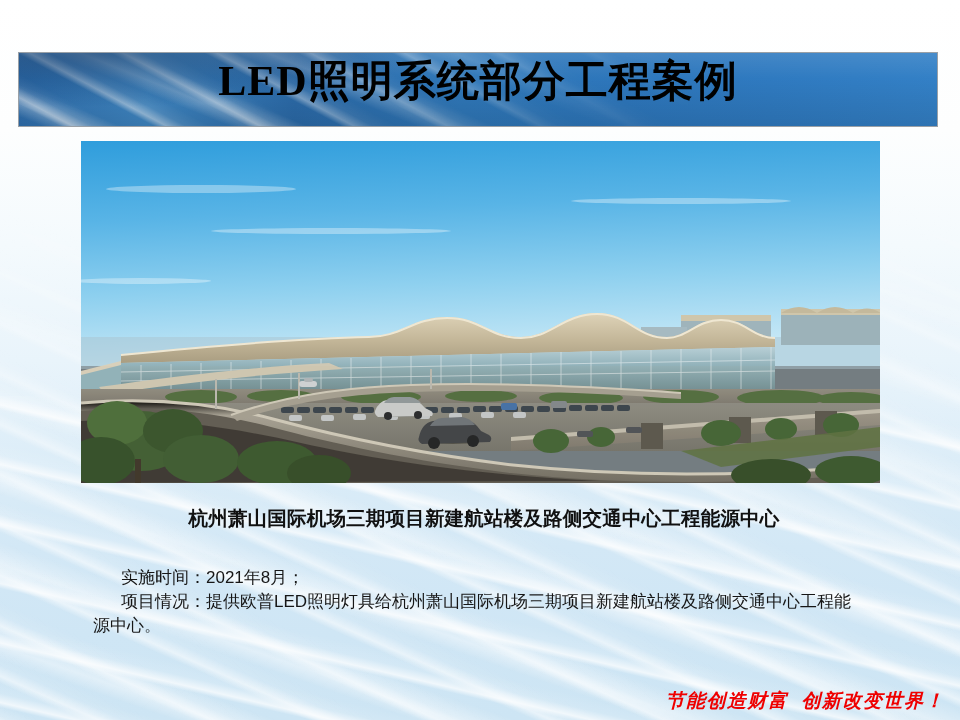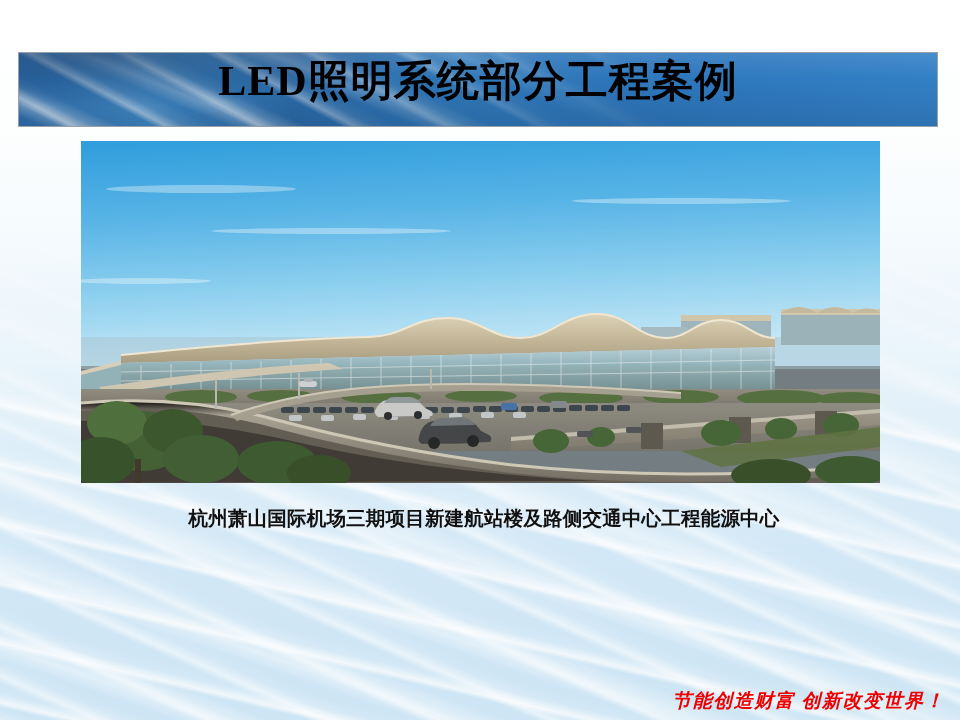--- a/index.html
+++ b/index.html
@@ -180,21 +180,21 @@
     line-height: 24px;
     color: #161616;
   }
   #body-text .para { text-indent: 28px; }
 
   
   #footer-slogan {
     position: absolute;
     right: 15px;
     top: 688px;
-    font-family: Liberation Serif, serif;
+    font-family: Liberation Mono, monospace;
     font-weight: 700;
     font-style: italic;
     font-size: 19px;
     color: #ef0000;
     letter-spacing: 1.5px;
     white-space: nowrap;
   }
 </style>
 </head>
 <body>
@@ -503,16 +503,20 @@
         <ellipse cx="690" cy="334" rx="40" ry="16" fill="#2f4a26"></ellipse>
         <ellipse cx="770" cy="330" rx="36" ry="15" fill="#36552c"></ellipse>
       </g>
 
       <rect x="0" y="225" width="799" height="117" fill="#c9b27a" opacity="0.06"></rect>
     </svg>
   </div>
 
   <div id="caption">杭州萧山国际机场三期项目新建航站楼及路侧交通中心工程能源中心</div>
 
+  <div id="body-text">
+    <div class="para">实施时间：2021年8月；</div>
+    <div class="para">项目情况：提供欧普LED照明灯具给杭州萧山国际机场三期项目新建航站楼及路侧交通中心工程能源中心。</div>
+  </div>
 
   <div id="footer-slogan">节能创造财富 创新改变世界！</div>
 
 </div>
 
 </body></html>

